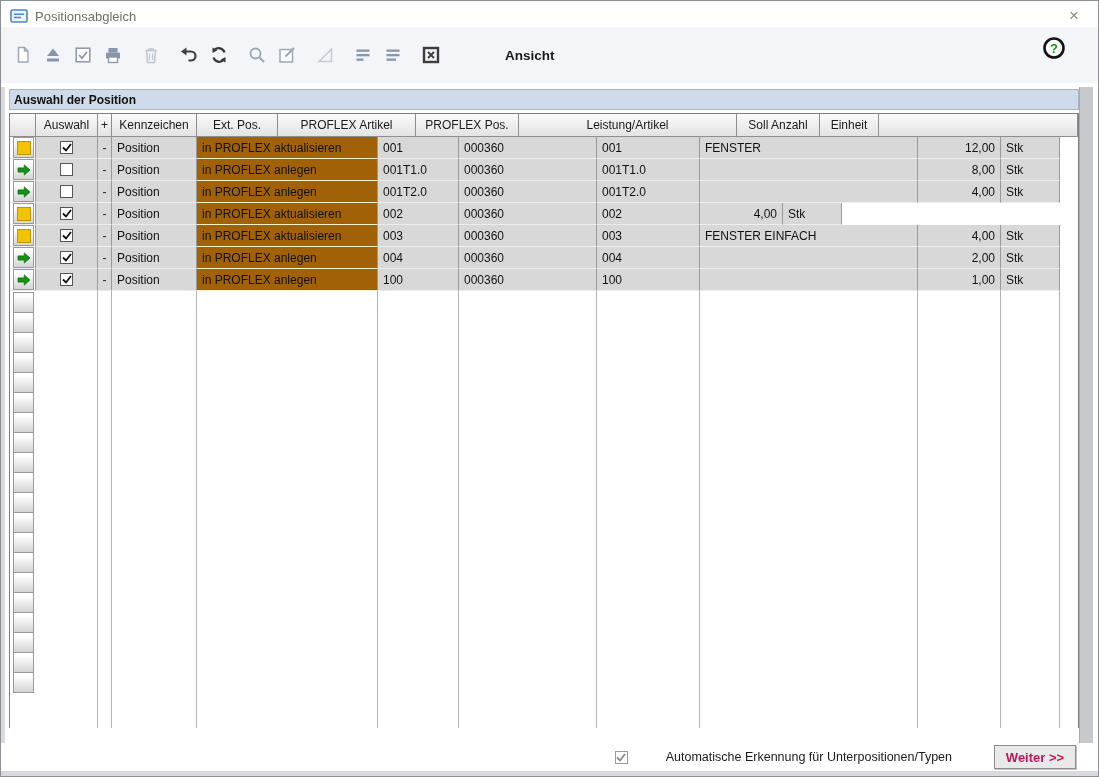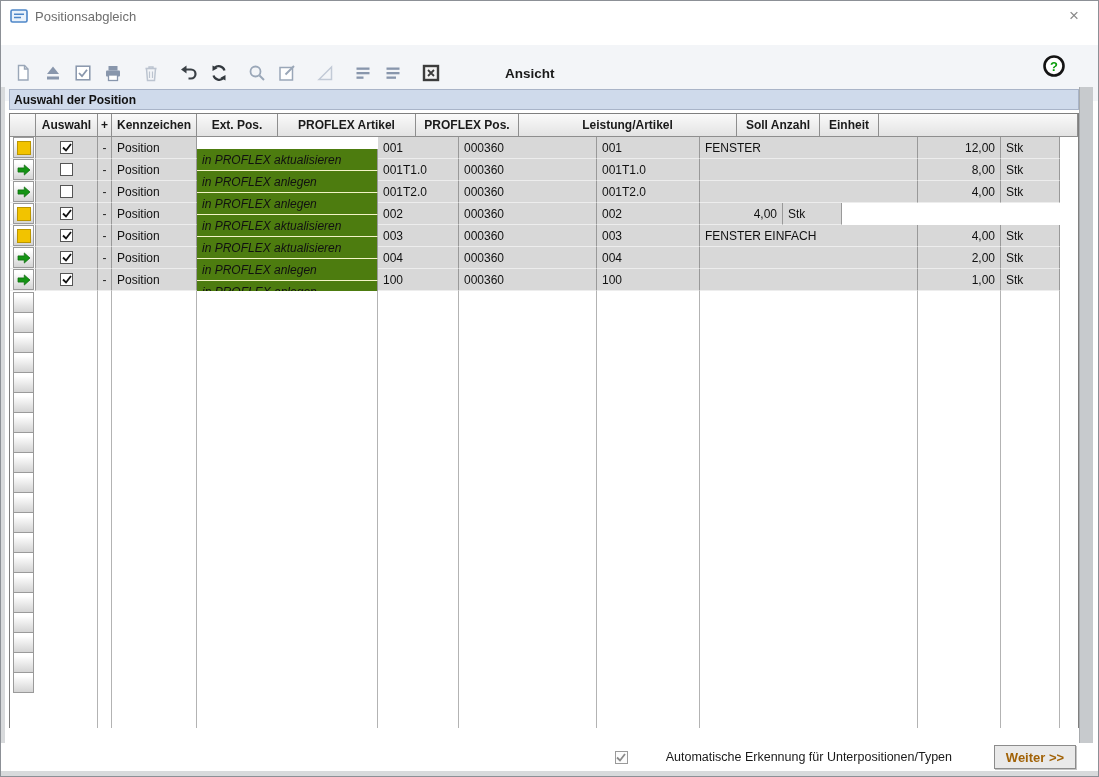--- a/index.html
+++ b/index.html
@@ -9,21 +9,21 @@
 
   
   .titlebar { position:absolute; left:0; top:0; width:100%; height:30px; background:#fff;
               display:flex; align-items:center; padding-left:9px; }
   .app-icon { display:inline-flex; margin-right:7px; }
   .title { font-size:13px; color:#6e6e6e; }
   .close { position:absolute; right:12px; top:3px; font-size:17px; color:#8a8a8a;
            width:24px; height:24px; display:flex; align-items:center; justify-content:center; cursor:default; }
 
   
-  .toolbar { position:absolute; left:0; top:44px; width:100%; height:56px; background:#f3f5f8;
+  .toolbar { position:absolute; left:0; top:26px; width:100%; height:56px; background:#f3f5f8;
              display:flex; align-items:center; padding-left:10px; }
   .tbtn { background:none; border:none; width:24px; height:24px; margin-right:6px;
           display:flex; align-items:center; justify-content:center; padding:0; }
   .gap { margin-left:8px; }
   .menu { font-size:13.5px; font-weight:bold; color:#1a1a1a; margin-left:56px; }
   .help { position:absolute; right:32px; top:9px; display:flex; }
 
   
   .sectionbar { position:absolute; left:8px; top:88px; width:1070px; height:21px;
                 background:#cfdaeb; border:1px solid #a9b4c8; display:flex; align-items:center;
@@ -31,32 +31,32 @@
 
   
   .gutter { position:absolute; left:1078px; top:86px; width:14px; height:684px;
             background:#c7cacd; border-left:1px solid #a8abae; }
   .frame-left { position:absolute; left:0; top:86px; width:4px; height:691px; background:#d8dadc; }
   .frame-bottom { position:absolute; left:0; top:770px; width:100%; height:7px; background:#d8dadc; }
 
   
   .table { position:absolute; left:8px; top:112px; width:1070px; height:615px;
            border:1px solid #7f7f7f; background:#fff; }
-  .thead { display:flex; height:23px;font-weight:bold; }
+  .thead { display:flex; height:23px; }
   .th { background:linear-gradient(#fafafa,#e3e3e3); border-right:1px solid #8e8e8e;
         border-bottom:1px solid #8e8e8e; font-size:12px; color:#1a1a1a;
         display:flex; align-items:center; justify-content:center; overflow:hidden; white-space:nowrap; }
   .row { display:flex; height:22px; }
   .cell { height:22px; border-right:1px solid #999; border-bottom:1px solid #ededed;
           background:#d8d8d8; font-size:12px; color:#111; display:flex; align-items:center;
           padding:0 5px; overflow:hidden; white-space:nowrap; }
   .c-ind { background:#fff; padding:0; align-items:center; }
   .c-sel { justify-content:center; padding:0; }
   .c-plus { justify-content:center; padding:0; color:#222; }
-  .c-akt { background:#4d7c0f; font-style:italic; border-bottom-color:#f4f4c6;margin-top:12px; }
+  .c-akt { background:#a16207; border-bottom-color:#f4f4c6; }
   .c-soll { justify-content:flex-end; }
   .c-trail { background:#fff; border-right:none; border-bottom-color:transparent; }
 
   .w0{width:26px}.w1{width:62px}.w2{width:14px}.w3{width:85px}.w4{width:181px}.w5{width:81px}
   .w6{width:138px}.w7{width:103px}.w8{width:218px}.w9{width:83px}.w10{width:59px}.w11{flex:1}
 
   .indcell { display:flex; align-items:center; justify-content:center; width:21px; height:21px;
              margin-left:3px; border:1px solid #9a9a9a;
              background:linear-gradient(180deg,#ffffff 15%,#d4d4d4 100%); }
   .mark { display:flex; align-items:center; justify-content:center; }
@@ -72,21 +72,21 @@
   .indcol .indcell:first-child { margin-top:1px; }
   .vline { position:absolute; top:0; width:1px; height:100%; background:#b3b3b3; }
 
   
   .footer { position:absolute; left:0; top:742px; width:100%; height:28px; background:#fff;
             display:flex; align-items:center; justify-content:flex-end; padding-right:22px;gap:32px; }
   .f-cb { width:13px; height:13px; border:1px solid #9a9a9a; background:#fcfcfc;
           display:flex; align-items:center; justify-content:center; margin-right:6px; }
   .f-label { font-size:12.5px; color:#1a1a1a; margin-right:10px; }
   .weiter { width:82px; height:24px; background:#e9e9e9; border:1px solid #8c8c8c;
-            box-shadow:1px 1px 0 #c4c4c4; font-size:13px; font-weight:bold; color:#a16207;
+            box-shadow:1px 1px 0 #c4c4c4; font-size:13px; font-weight:bold; color:#be185d;
             font-family:"Liberation Sans","DejaVu Sans",sans-serif; }
 </style>
 </head>
 <body>
 
 <div class="window">
 
   <div class="titlebar">
     <span class="app-icon">
       <svg width="18" height="16" viewBox="0 0 18 16">

